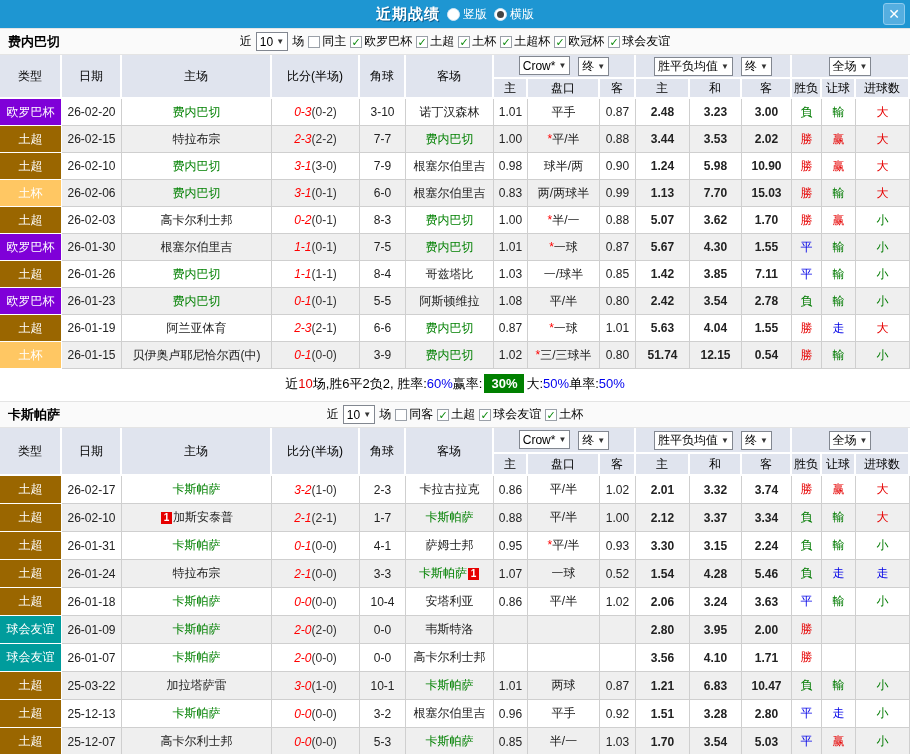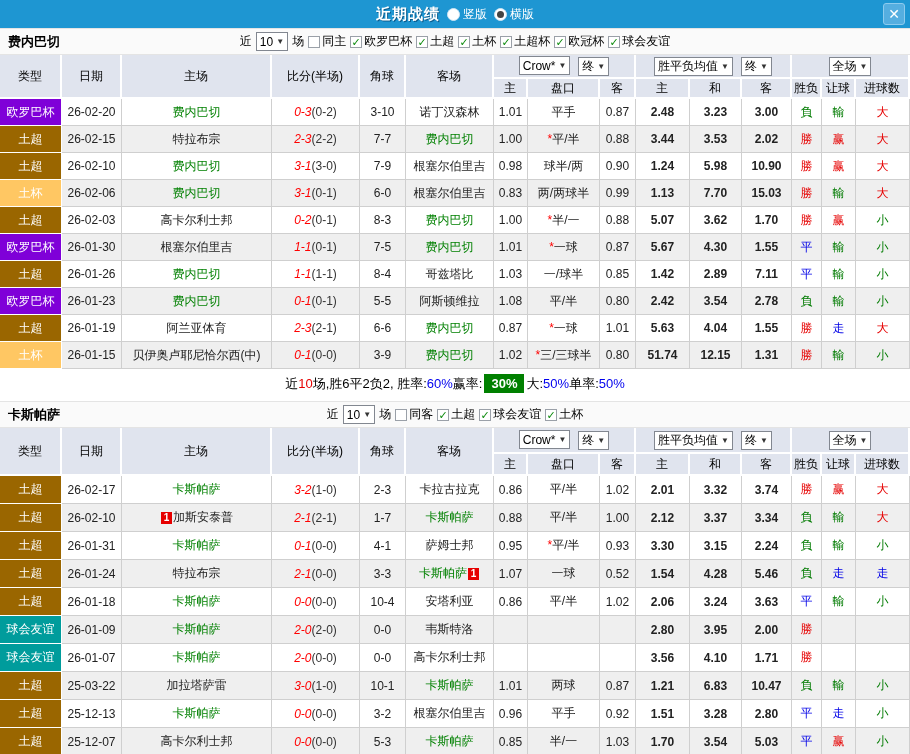--- a/index.html
+++ b/index.html
@@ -273,21 +273,21 @@
             <td class="type" style="background:#9A6600">土超</td>
             <td>26-01-26</td>
             <td><span class="focus">费内巴切</span></td>
             <td><span class="sc">1-1</span><span class="half">(1-1)</span></td>
             <td>8-4</td>
             <td><span class="">哥兹塔比</span></td>
             <td class="cream">1.03</td>
             <td class="cream">一/球半</td>
             <td class="cream">0.85</td>
             <td class="pblue">1.42</td>
-            <td class="pblue">2.89</td>
+            <td class="pblue">3.85</td>
             <td class="pblue">7.11</td>
             <td><span style="color:#0000E6">平</span></td>
             <td><span style="color:#007B00">輸</span></td>
             <td><span style="color:#007B00">小</span></td>
           </tr>
           <tr class="even">
             <td class="type" style="background:#7F00D8">欧罗巴杯</td>
             <td>26-01-23</td>
             <td><span class="focus">费内巴切</span></td>
             <td><span class="sc">0-1</span><span class="half">(0-1)</span></td>
@@ -325,21 +325,21 @@
             <td>26-01-15</td>
             <td><span class="">贝伊奥卢耶尼恰尔西(中)</span></td>
             <td><span class="sc">0-1</span><span class="half">(0-0)</span></td>
             <td>3-9</td>
             <td><span class="focus">费内巴切</span></td>
             <td class="cream">1.02</td>
             <td class="cream"><span class="star">*</span>三/三球半</td>
             <td class="cream">0.80</td>
             <td class="pblue">51.74</td>
             <td class="pblue">12.15</td>
-            <td class="pblue">1.31</td>
+            <td class="pblue">0.54</td>
             <td><span style="color:#E60000">勝</span></td>
             <td><span style="color:#007B00">輸</span></td>
             <td><span style="color:#007B00">小</span></td>
           </tr>
         </tbody>
       </table>
       <div class="summary">
         <span class="s-plain">近</span>
         <span class="s-red">10</span>
         <span class="s-plain">场,胜6平2负2, 胜率:</span>

